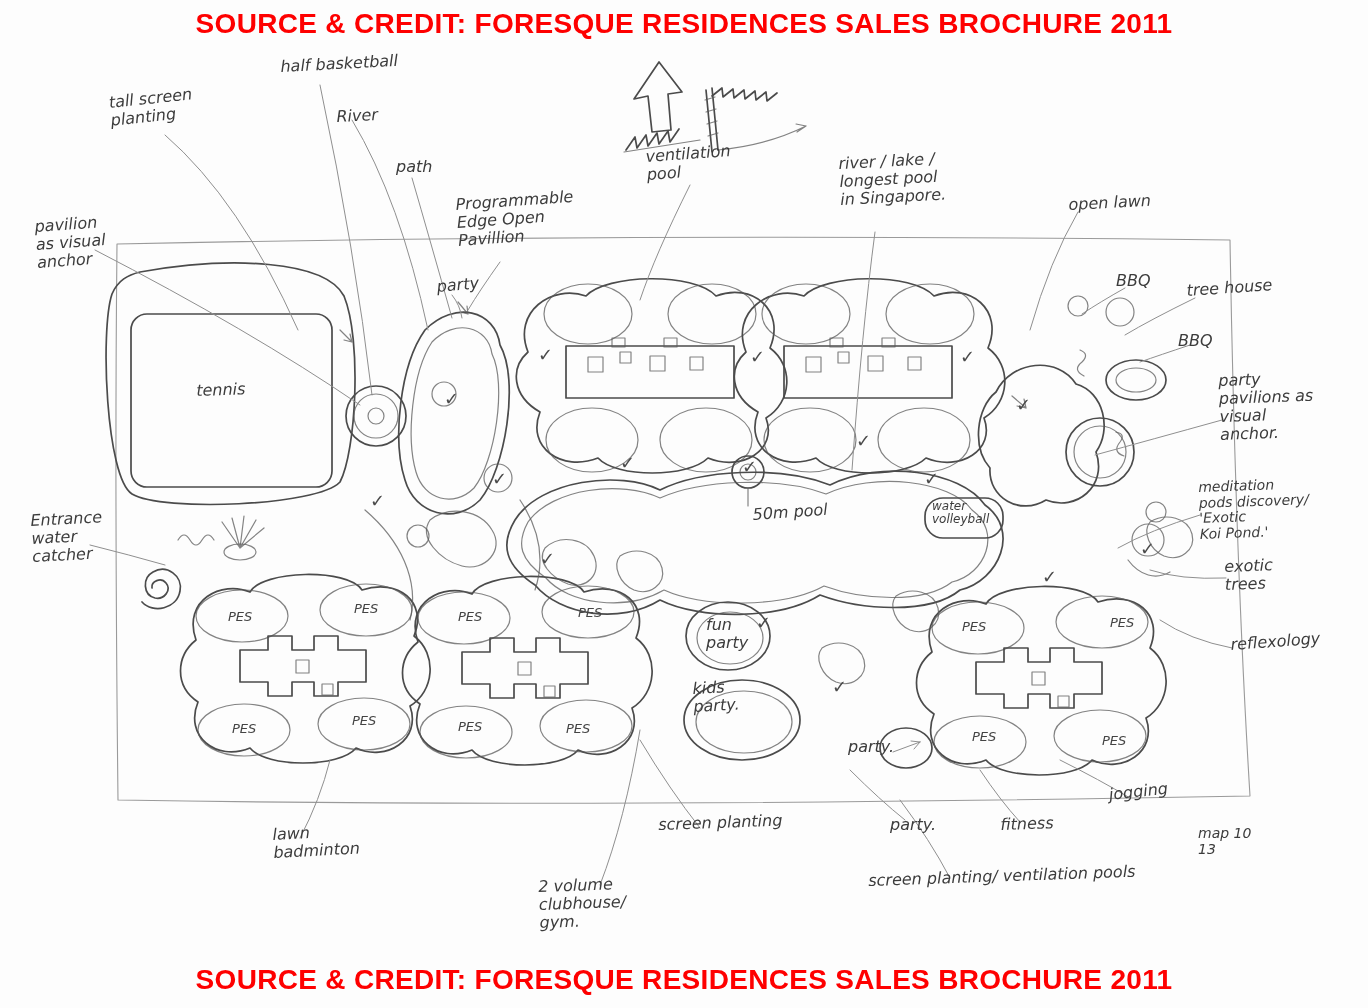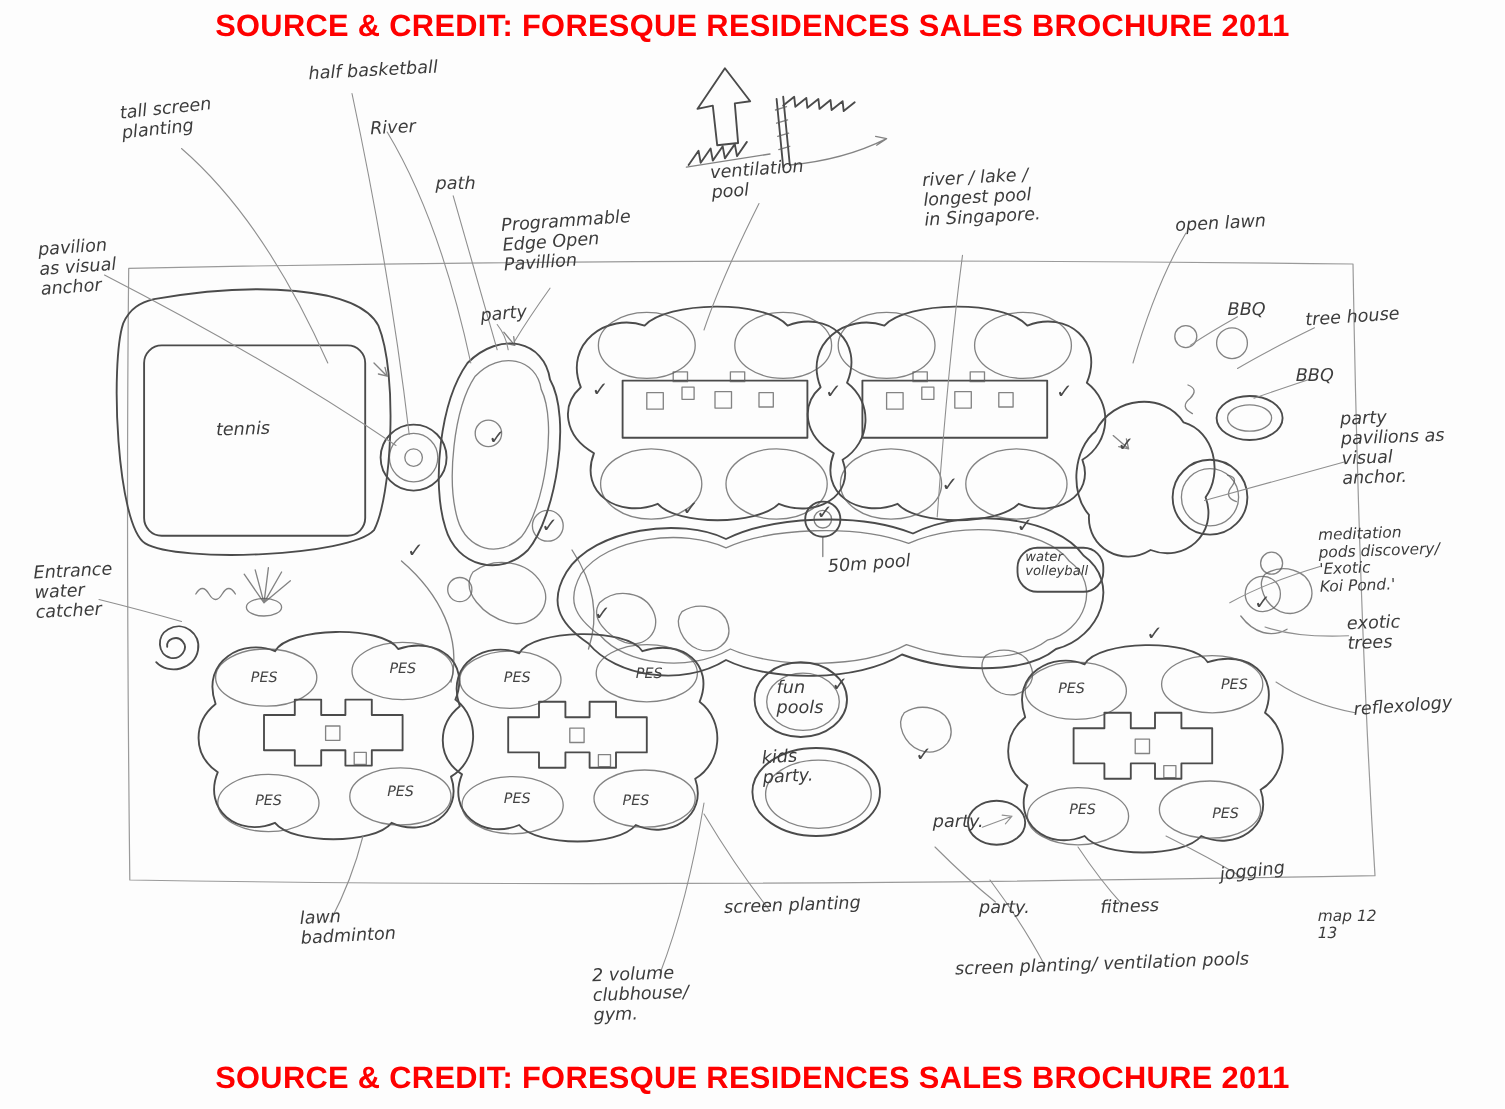--- a/index.html
+++ b/index.html
@@ -219,35 +219,35 @@
 as visual
 anchor</div>
   <div class="anno" style="left:196px;top:382px;transform:rotate(-2deg)">tennis</div>
   <div class="anno" style="left:30px;top:512px;transform:rotate(-3deg)">Entrance
 water
 catcher</div>
   <div class="anno" style="left:752px;top:506px;transform:rotate(-4deg)">50m pool</div>
   <div class="anno" style="left:932px;top:500px;font-size:12px">water
 volleyball</div>
   <div class="anno" style="left:706px;top:616px">fun
-pools</div>
+party</div>
   <div class="anno" style="left:692px;top:680px;transform:rotate(-3deg)">kids
 party.</div>
   <div class="anno" style="left:848px;top:738px">party.</div>
   <div class="anno" style="left:272px;top:826px;transform:rotate(-3deg)">lawn
 badminton</div>
   <div class="anno" style="left:658px;top:816px;transform:rotate(-2deg)">screen planting</div>
   <div class="anno" style="left:890px;top:816px">party.</div>
   <div class="anno" style="left:1000px;top:816px;transform:rotate(-2deg)">fitness</div>
   <div class="anno" style="left:1108px;top:786px;transform:rotate(-6deg)">jogging</div>
   <div class="anno" style="left:538px;top:878px;transform:rotate(-2deg)">2 volume
 clubhouse/
 gym.</div>
   <div class="anno" style="left:868px;top:872px;transform:rotate(-2deg)">screen planting/ ventilation pools</div>
-  <div class="anno" style="left:1198px;top:826px;font-size:14px">map 12
+  <div class="anno" style="left:1198px;top:826px;font-size:14px">map 10
 13</div>
 
   <span class="anno pes" style="left:228px;top:610px">PES</span>
   <span class="anno pes" style="left:354px;top:602px">PES</span>
   <span class="anno pes" style="left:232px;top:722px">PES</span>
   <span class="anno pes" style="left:352px;top:714px">PES</span>
   <span class="anno pes" style="left:458px;top:610px">PES</span>
   <span class="anno pes" style="left:578px;top:606px">PES</span>
   <span class="anno pes" style="left:458px;top:720px">PES</span>
   <span class="anno pes" style="left:566px;top:722px">PES</span>

